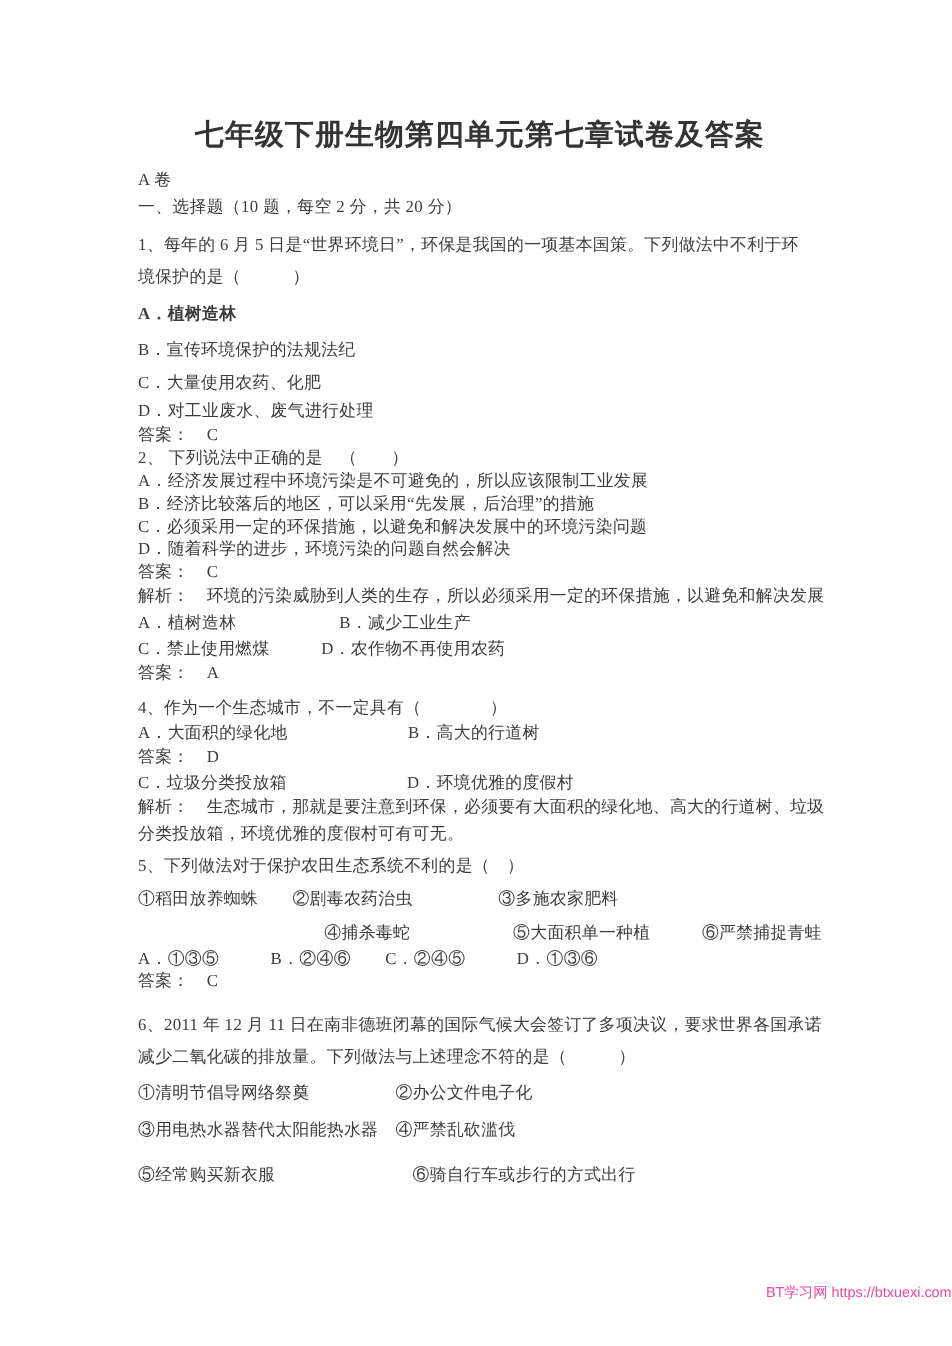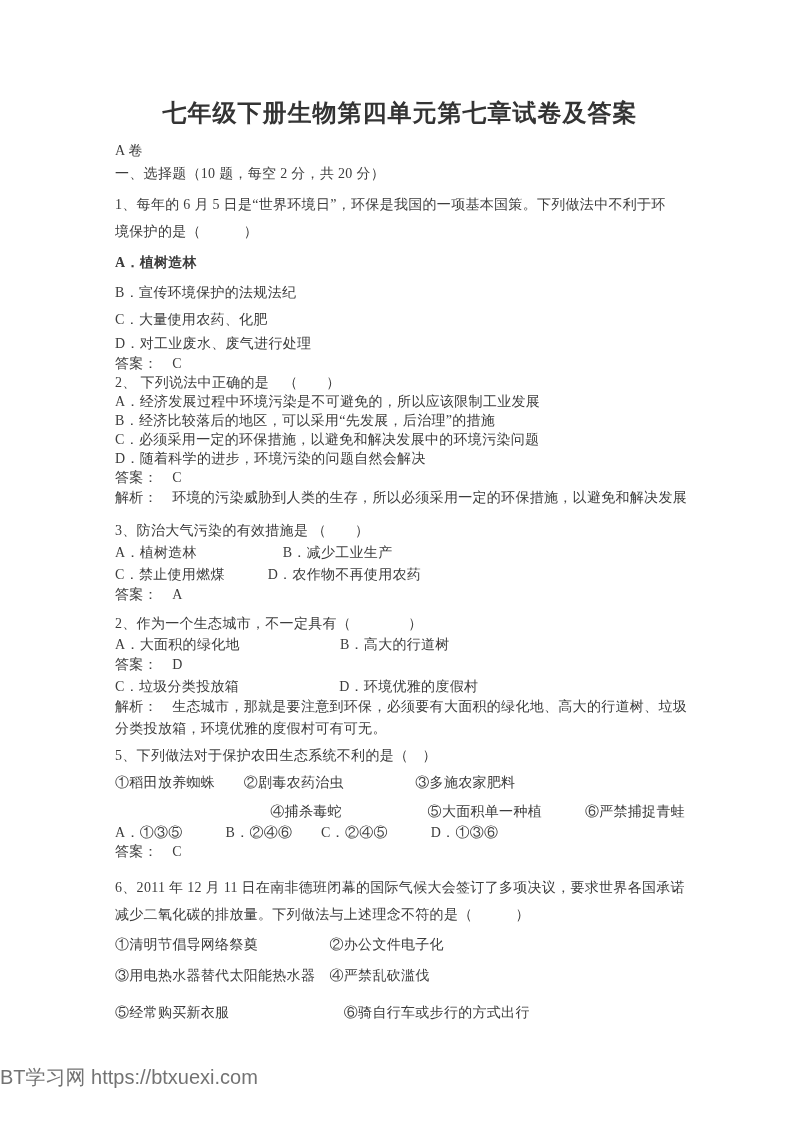--- a/index.html
+++ b/index.html
@@ -32,25 +32,25 @@
     line-height: 19px;
     margin: 0;
     white-space: pre;
     letter-spacing: 0.3px;
   }
   .footer {
     position: absolute;
     left: 0;
     right: 0;
     top: 1066px;
-    text-align: left;
+    text-align: right;
     font-family: "Liberation Sans", "DejaVu Sans", sans-serif;
-    font-size: 20px;
+    font-size: 12px;
     line-height: 22px;
-    color: #737373;
+    color: #ec4899;
   }
 </style>
 </head>
 <body>
 
 <div class="page">
   <h1 class="title">七年级下册生物第四单元第七章试卷及答案</h1>
 
   <div id="content">
       <div class="line" style="margin-top: 13px;">A 卷</div>
@@ -62,25 +62,24 @@
       <div class="line" style="margin-top: 8px;">C．大量使用农药、化肥</div>
       <div class="line" style="margin-top: 5px;">D．对工业废水、废气进行处理</div>
       <div class="line" style="margin-top: 1px;">答案：　C</div>
       <div class="line" style="margin-top: 0px;">2、 下列说法中正确的是　（　　）</div>
       <div class="line" style="margin-top: 0px;">A．经济发展过程中环境污染是不可避免的，所以应该限制工业发展</div>
       <div class="line" style="margin-top: 0px;">B．经济比较落后的地区，可以采用“先发展，后治理”的措施</div>
       <div class="line" style="margin-top: 0px;">C．必须采用一定的环保措施，以避免和解决发展中的环境污染问题</div>
       <div class="line" style="margin-top: 0px;">D．随着科学的进步，环境污染的问题自然会解决</div>
       <div class="line" style="margin-top: 0px;">答案：　C</div>
       <div class="line" style="margin-top: 1px;">解析：　环境的污染威胁到人类的生存，所以必须采用一定的环保措施，以避免和解决发展</div>
-      <div class="line" style="margin-top: 14px;">3、防治大气污染的有效措施是 （　　）</div>
       <div class="line" style="margin-top: 3px;">A．植树造林　　　　　　B．减少工业生产</div>
       <div class="line" style="margin-top: 3px;">C．禁止使用燃煤　　　D．农作物不再使用农药</div>
       <div class="line" style="margin-top: 1px;">答案：　A</div>
-      <div class="line" style="margin-top: 10px;">2、作为一个生态城市，不一定具有（　　　　）</div>
+      <div class="line" style="margin-top: 10px;">4、作为一个生态城市，不一定具有（　　　　）</div>
       <div class="line" style="margin-top: 2px;">A．大面积的绿化地　　　　　　　B．高大的行道树</div>
       <div class="line" style="margin-top: 1px;">答案：　D</div>
       <div class="line" style="margin-top: 3px;">C．垃圾分类投放箱　　　　　　　D．环境优雅的度假村</div>
       <div class="line" style="margin-top: 1px;">解析：　生态城市，那就是要注意到环保，必须要有大面积的绿化地、高大的行道树、垃圾</div>
       <div class="line" style="margin-top: 3px;">分类投放箱，环境优雅的度假村可有可无。</div>
       <div class="line" style="margin-top: 8px;">5、下列做法对于保护农田生态系统不利的是（　）</div>
       <div class="line" style="margin-top: 8px;">①稻田放养蜘蛛　　②剧毒农药治虫　　　　　③多施农家肥料</div>
       <div class="line" style="margin-top: 10px; text-align: right;">④捕杀毒蛇　　　　　　⑤大面积单一种植　　　⑥严禁捕捉青蛙</div>
       <div class="line" style="margin-top: 2px;">A．①③⑤　　　B．②④⑥　　C．②④⑤　　　D．①③⑥</div>
       <div class="line" style="margin-top: 0px;">答案：　C</div>

